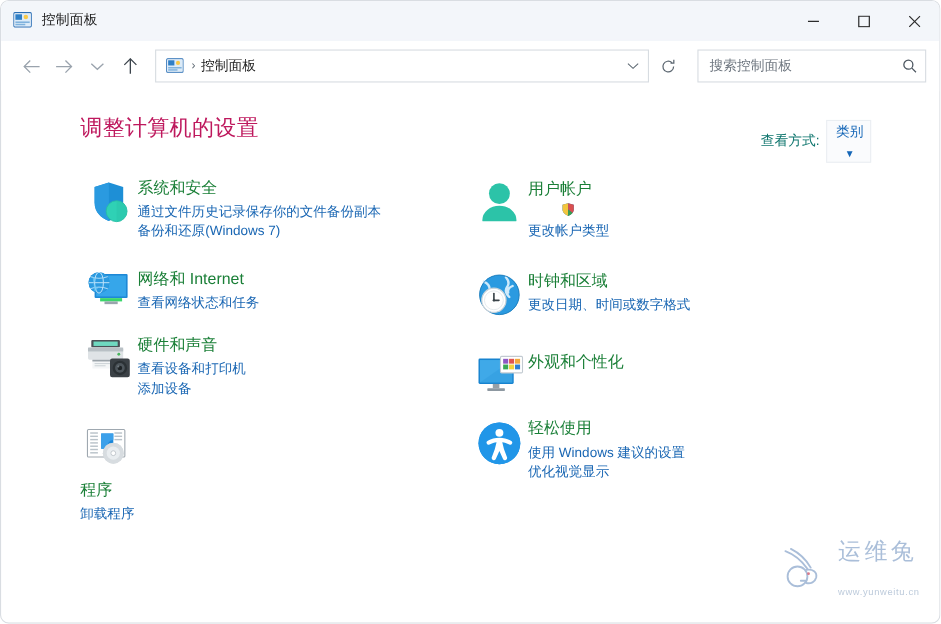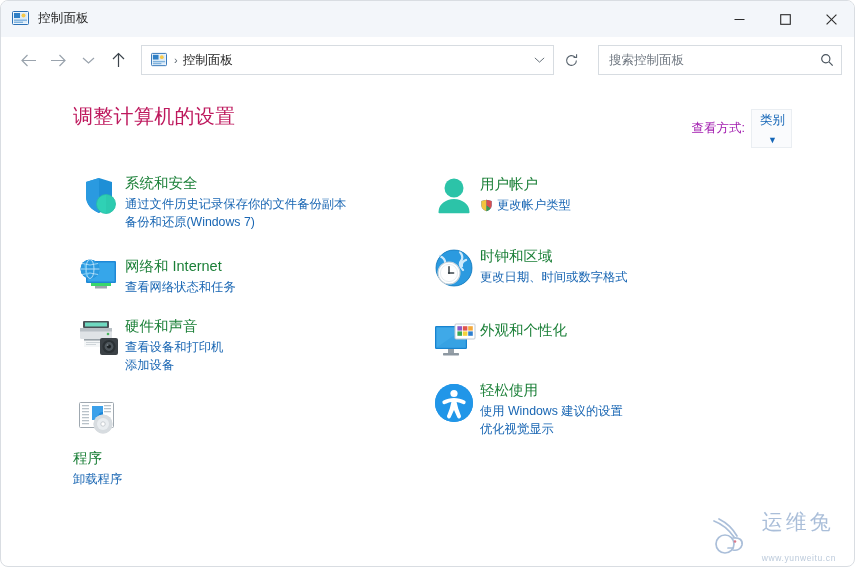--- a/index.html
+++ b/index.html
@@ -82,21 +82,21 @@
   .addr-chevron {
     width: 28px; height: 28px; display: flex; align-items: center; justify-content: center;
     color: #5b6670; flex: 0 0 auto;
   }
   .refresh-btn {
     width: 34px; height: 30px; display: flex; align-items: center; justify-content: center;
     color: #5b6670; flex: 0 0 auto;
     border: 1px solid transparent;
   }
   .searchbox {
-    width: 244px; height: 30px; margin-left: 10px;
+    width: 208px; height: 30px; margin-left: 10px;
     border: 1px solid #d7dce1; background: #fff;
     display: flex; align-items: center; flex: 0 0 auto;
   }
   .searchbox input {
     border: none; outline: none; background: transparent;
     font-family: inherit; font-size: 12.5px; color: #1b1b1b;
     padding: 0 4px 0 10px; flex: 1 1 auto; min-width: 0; height: 100%;
   }
   .searchbox input::placeholder { color: #6f7780; }
   .search-icon { width: 28px; display: flex; align-items: center; justify-content: center; color: #4a545e; }
@@ -106,31 +106,31 @@
   #heading-row {
     display: flex; align-items: flex-start; justify-content: space-between;
     padding: 20px 62px 0 72px;
   }
   #page-title {
     font-size: 20px; color: #be185d; letter-spacing: .3px;
   }
   #viewby {
     display: flex; align-items: center; font-size: 12.5px; margin-top: 6px;
   }
-  #viewby .vb-label { color: #a21caf; }
+  #viewby .vb-label { color: #0f766e; }
   #viewby .vb-select {
     margin-left: 6px; padding: 2px 6px 2px 8px;
     border: 1px solid #eaeef2; background: #fafbfd;
     color: #1566b7; display: flex; align-items: center; gap: 7px; flex-direction: column;
   }
   #viewby .vb-caret { font-size: 9px; color: #1566b7; line-height: 1; }
 
   
   #categories {
-    margin-top: 24px;
+    margin-top: 12px;
     display: grid;
     grid-template-columns: 355px 1fr;
     padding-left: 72px;
   }
   .col { display: flex; flex-direction: column; }
   .cat {
     display: flex;
     align-items: flex-start;
     margin-bottom: 4px;
   }
@@ -141,36 +141,36 @@
   }
   .cat-body { padding-top: 1px; }
   .cat-title {
     font-size: 14.5px; color: #1a7f37; line-height: 20px; margin-bottom: 2px;
     display: inline-block;
   }
   .cat-link {
     font-size: 12.3px; color: #1966b3; line-height: 18px; display: block;
     white-space: nowrap;
   }
-  .cat-link.with-shield { display: flex; align-items: center; gap: 4px; }
+  .cat-link.with-shield { display: flex; align-items: center; gap: 4px; flex-direction: column; }
   .shield-mini { width: 13px; height: 13px; flex: 0 0 13px; }
 
   
   .r-sys { margin-top: 0; }
   .r-net { margin-top: 20px; }
   .r-hw  { margin-top: 14px; }
   .r-prog{ margin-top: 17px; flex-direction: column; }
   .r-user{ margin-top: 1px; }
   .r-appr{ margin-top: 24px; }
   .r-clock{ margin-top: 22px; }
   .r-ease{ margin-top: 12px; }
 
   
   #watermark {
-    position: absolute; right: 18px; bottom: 4px;
+    position: absolute; right: 18px; bottom: 24px;
     display: flex; align-items: center; gap: 8px;
     opacity: .88;
   }
   #watermark .wm-text { display: flex; flex-direction: column; }
   #watermark .wm-main {
     font-size: 21px; color: #9fb6d4; letter-spacing: 3px; line-height: 23px;
   }
   #watermark .wm-sub {
     font-size: 8.5px; color: #b3c3d6; letter-spacing: .6px; line-height: 11px;
     text-align: right;

